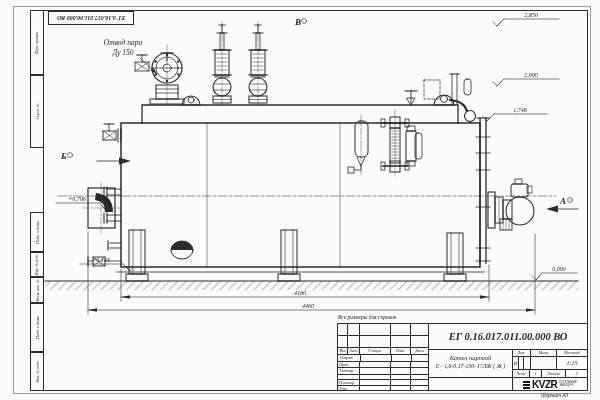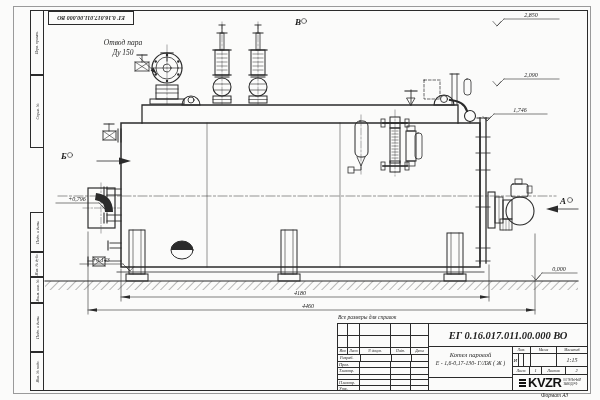--- a/index.html
+++ b/index.html
@@ -52,21 +52,21 @@
       font-size:5px;height:100%}
   .lit-mini:last-child{border-right:none}
   .fs6{font-size:6px}
   .tb-sheets{height:8px;display:flex;font-size:3.8px;border-bottom:0.8px solid #2b2b2b;}
   .sc{display:flex;align-items:center;justify-content:center;border-right:0.8px solid #2b2b2b;height:100%}
   .sc:last-child{border-right:none}
   .sc.n{font-size:4.5px}
   .tb-logo{flex:1;display:flex;align-items:center;justify-content:center;gap:2px;font-style:normal;
       font-family:"Liberation Sans",sans-serif;}
   .logo-bars{width:7px;height:9px;background:repeating-linear-gradient(0deg,#111 0 1.6px,transparent 1.6px 3.2px);}
-  .logo-word{font-weight:900;font-size:13px;letter-spacing:-0.5px;color:#111;}
+  .logo-word{font-weight:900;font-size:10px;letter-spacing:-0.5px;color:#111;}
   .logo-sub{display:flex;flex-direction:column;font-size:2.8px;color:#333;line-height:1.2;}
 </style>
 </head>
 <body>
 
 <div class="sheet">
 
   <div class="outer-border"></div>
   <div class="frame"></div>
 

